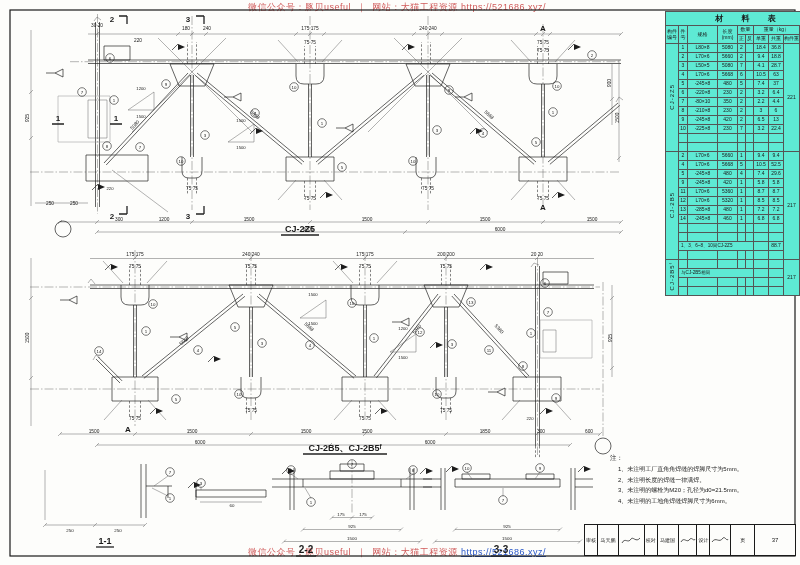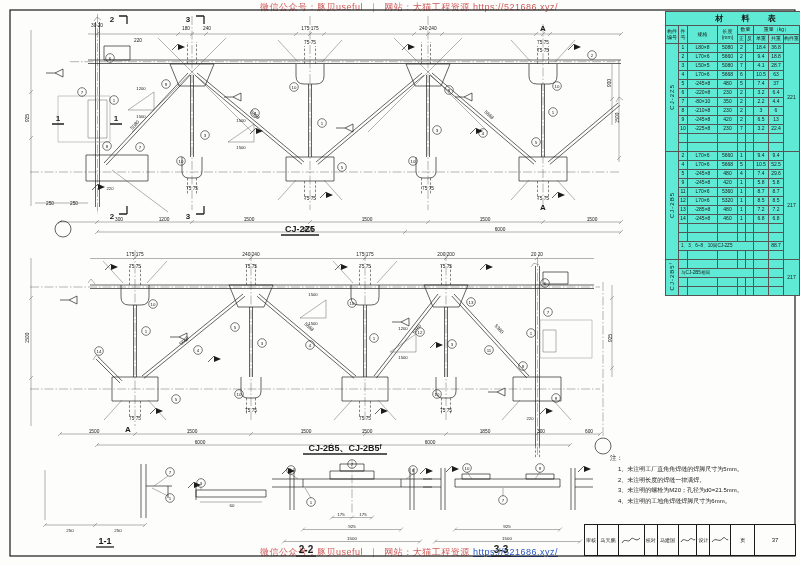--- a/index.html
+++ b/index.html
@@ -1,19 +1,19 @@
 <!DOCTYPE html>
 <html><head>
 <meta charset="utf-8">
 <style>
   html,body{margin:0;padding:0;background:#e8e8e8;}
   .sheet{position:relative;width:800px;height:565px;background:#fdfdfb;overflow:hidden;
          font-family:"Liberation Sans","DejaVu Sans",sans-serif;color:#1a1a1a;}
   
-  .wm{position:absolute;z-index:1;font-size:9px;white-space:nowrap;color:#d05a5a;letter-spacing:.5px;margin-left:12px;}
+  .wm{position:absolute;z-index:1;font-size:9px;white-space:nowrap;color:#d05a5a;letter-spacing:.5px;}
   .wm-top{left:248px;top:1px;}
   .wm-bottom{left:248px;top:546px;}
   .wm .sep{margin:0 6px;}
   .wm-url-red{color:#d05a5a;}
   .wm-url-blue{color:#2857c9;text-decoration:underline;}
   
   svg.draw{position:absolute;left:0;top:0;z-index:2;}
   .ln{fill:none;stroke:#222;stroke-width:.7;}
   .lt{fill:none;stroke:#9a9a9a;stroke-width:.55;}
   .thin{fill:none;stroke:#555;stroke-width:.45;}

